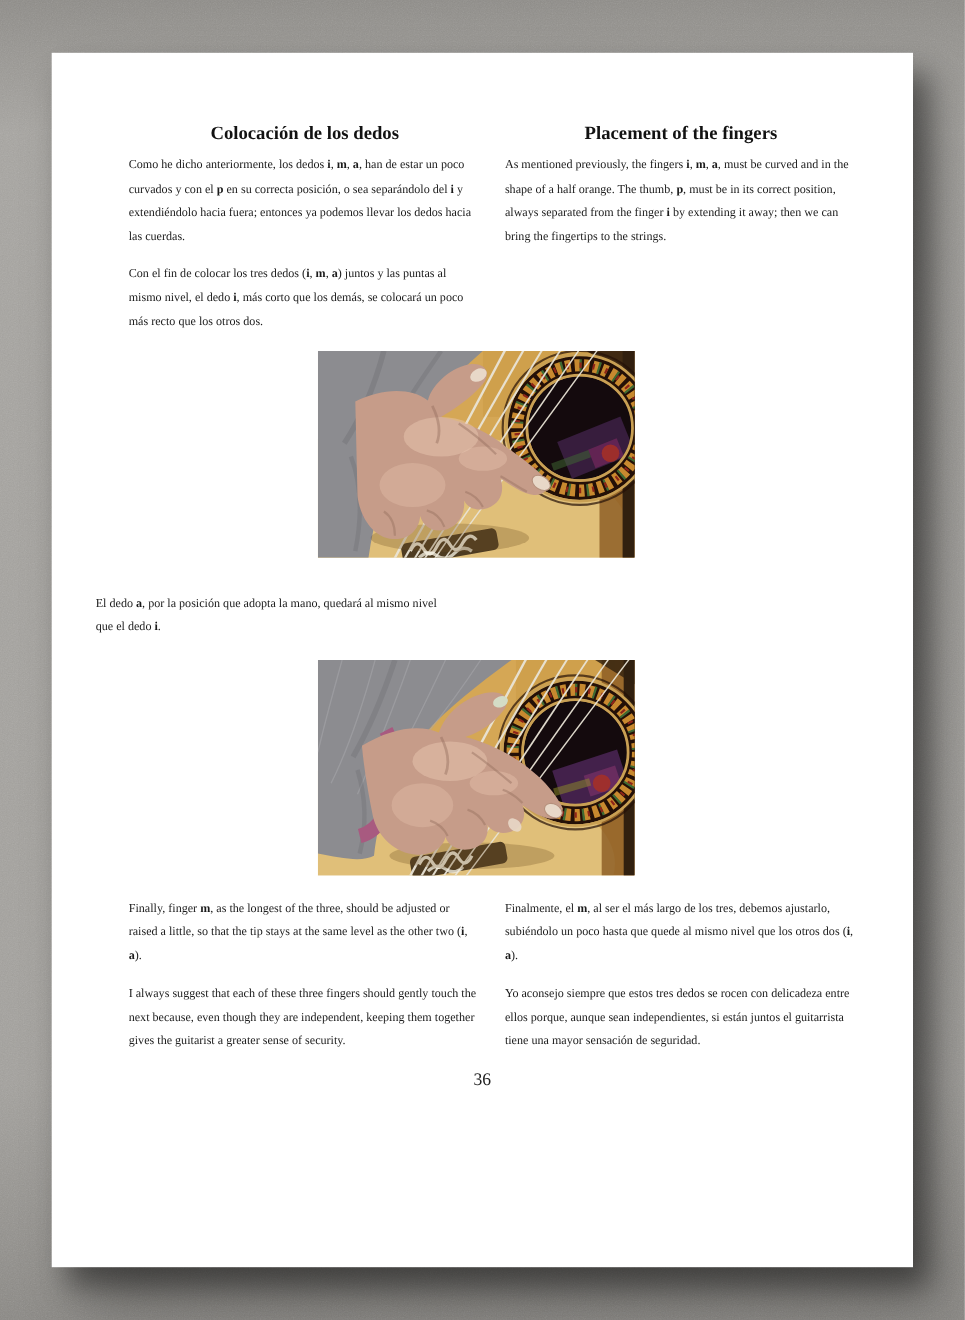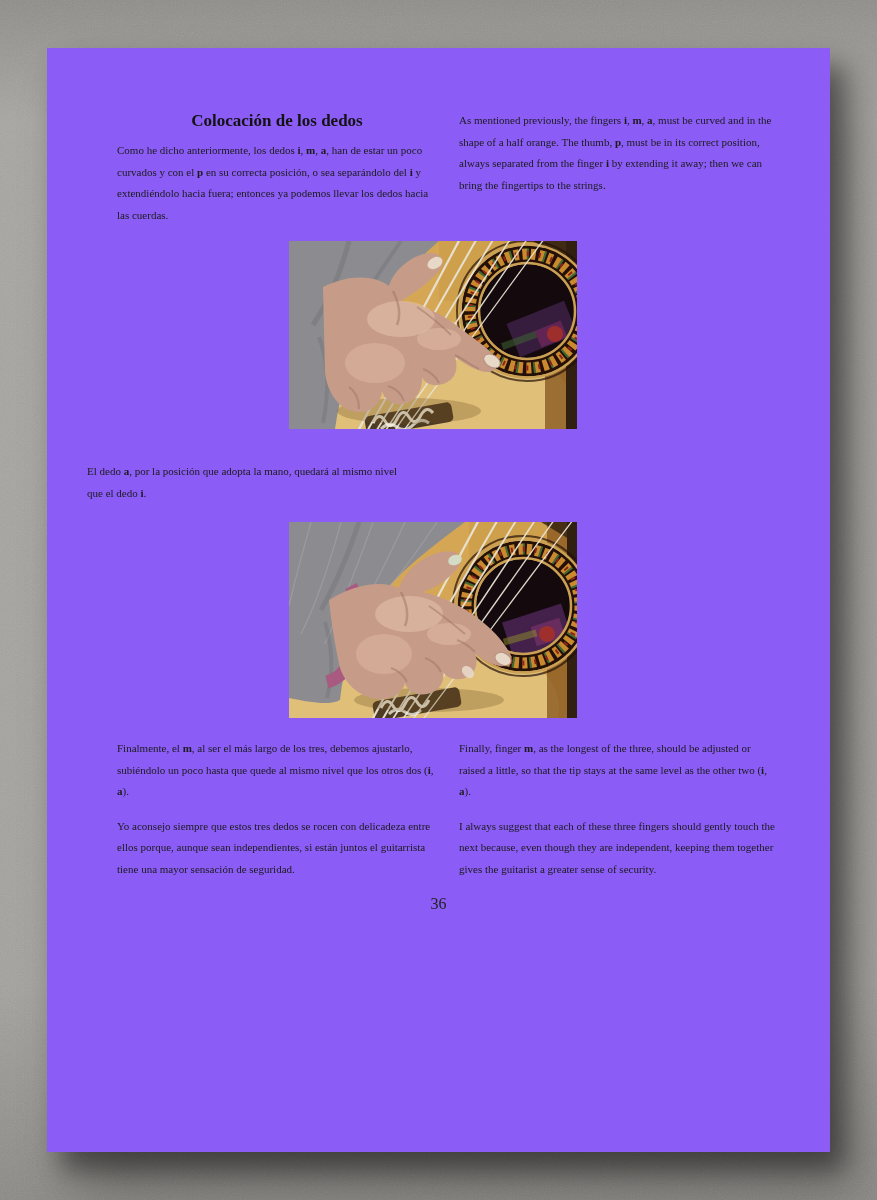--- a/index.html
+++ b/index.html
@@ -4,21 +4,21 @@
 <style>
   html,body{margin:0;padding:0;}
   body{
     width:877px;height:1200px;position:relative;overflow:hidden;
     background:#a5a3a0;
     font-family:"Liberation Serif","DejaVu Serif",serif;
   }
   .bg-svg{position:absolute;left:0;top:0;z-index:0;}
   .page{
     position:absolute;left:47px;top:48px;width:783px;height:1104px;
-    background:#8b5cf6;z-index:1;
+    background:#ffffff;z-index:1;
     box-shadow:14px 18px 24px rgba(0,0,0,.42), 28px 36px 52px rgba(0,0,0,.26);
   }
   .cols{display:grid;grid-template-columns:320px 320px;column-gap:22px;margin:0 51px 0 70px;}
   .col{min-width:0;}
   .colhead{
     font-size:17px;line-height:21px;font-weight:bold;text-align:center;
     margin:0 0 9px 0;color:#121212;
   }
   .para{
     font-size:11px;line-height:21.5px;margin:0 0 13px 0;color:#1b1b1b;
@@ -57,22 +57,24 @@
   <rect width="877" height="1200" fill="url(#bgshade)"></rect>
   <rect width="877" height="1200" filter="url(#grain)" opacity="0.5"></rect>
 </svg>
 
 <div class="page">
 
   <div class="cols row-a">
     <div class="col">
       <div class="colhead">Colocación de los dedos</div>
       <p class="para">Como he dicho anteriormente, los dedos <b>i</b>, <b>m</b>, <b>a</b>, han de estar un poco curvados y con el <b>p</b> en su correcta posición, o sea separándolo del <b>i</b> y extendiéndolo hacia fuera; entonces ya podemos llevar los dedos hacia las cuerdas.</p>
-    </div>
-    <div class="col">
+      <p class="para">Con el fin de colocar los tres dedos (<b>i</b>, <b>m</b>, <b>a</b>) juntos y las puntas al mismo nivel, el dedo <b>i</b>, más corto que los demás, se colocará un poco más recto que los otros dos.</p>
+    </div>
+    <div class="col">
+      <div class="colhead">Placement of the fingers</div>
       <p class="para">As mentioned previously, the fingers <b>i</b>, <b>m</b>, <b>a</b>, must be curved and in the shape of a half orange. The thumb, <b>p</b>, must be in its correct position, always separated from the finger <b>i</b> by extending it away; then we can bring the fingertips to the strings.</p>
     </div>
   </div>
 
   <div class="photo-wrap">
     <svg width="288" height="188" viewBox="0 0 288 188" xmlns="http://www.w3.org/2000/svg" aria-label="right-hand-over-guitar-soundhole-fingers-curved">
       <defs>
         <clipPath id="ph1">
             <rect x="0" y="0" width="288" height="188"></rect>
           </clipPath>
@@ -245,24 +247,24 @@
         </g>
         <ellipse cx="166" cy="38" rx="7" ry="5" transform="rotate(-20 166 38)" fill="#d4dcc6"></ellipse>
         <ellipse cx="214" cy="137" rx="8.5" ry="6" transform="rotate(28 214 137)" stroke="#b5907c" stroke-width="1" fill="#e8d8c8"></ellipse>
         <ellipse cx="179" cy="150" rx="7" ry="5" transform="rotate(45 179 150)" opacity="0.9" fill="#e8d8c8"></ellipse>
       </g>
     </svg>
   </div>
 
   <div class="cols row-c">
     <div class="col">
+      <p class="para">Finally, finger <b>m</b>, as the longest of the three, should be adjusted or raised a little, so that the tip stays at the same level as the other two (<b>i</b>, <b>a</b>).</p>
+      <p class="para">I always suggest that each of these three fingers should gently touch the next because, even though they are independent, keeping them together gives the guitarist a greater sense of security.</p>
+    </div>
+    <div class="col">
       <p class="para">Finalmente, el <b>m</b>, al ser el más largo de los tres, debemos ajustarlo, subiéndolo un poco hasta que quede al mismo nivel que los otros dos (<b>i</b>, <b>a</b>).</p>
       <p class="para">Yo aconsejo siempre que estos tres dedos se rocen con delicadeza entre ellos porque, aunque sean independientes, si están juntos el guitarrista tiene una mayor sensación de seguridad.</p>
     </div>
-    <div class="col">
-      <p class="para">Finally, finger <b>m</b>, as the longest of the three, should be adjusted or raised a little, so that the tip stays at the same level as the other two (<b>i</b>, <b>a</b>).</p>
-      <p class="para">I always suggest that each of these three fingers should gently touch the next because, even though they are independent, keeping them together gives the guitarist a greater sense of security.</p>
-    </div>
   </div>
 
   <div class="pagenum">36</div>
 
 </div>
 
 </body></html>

